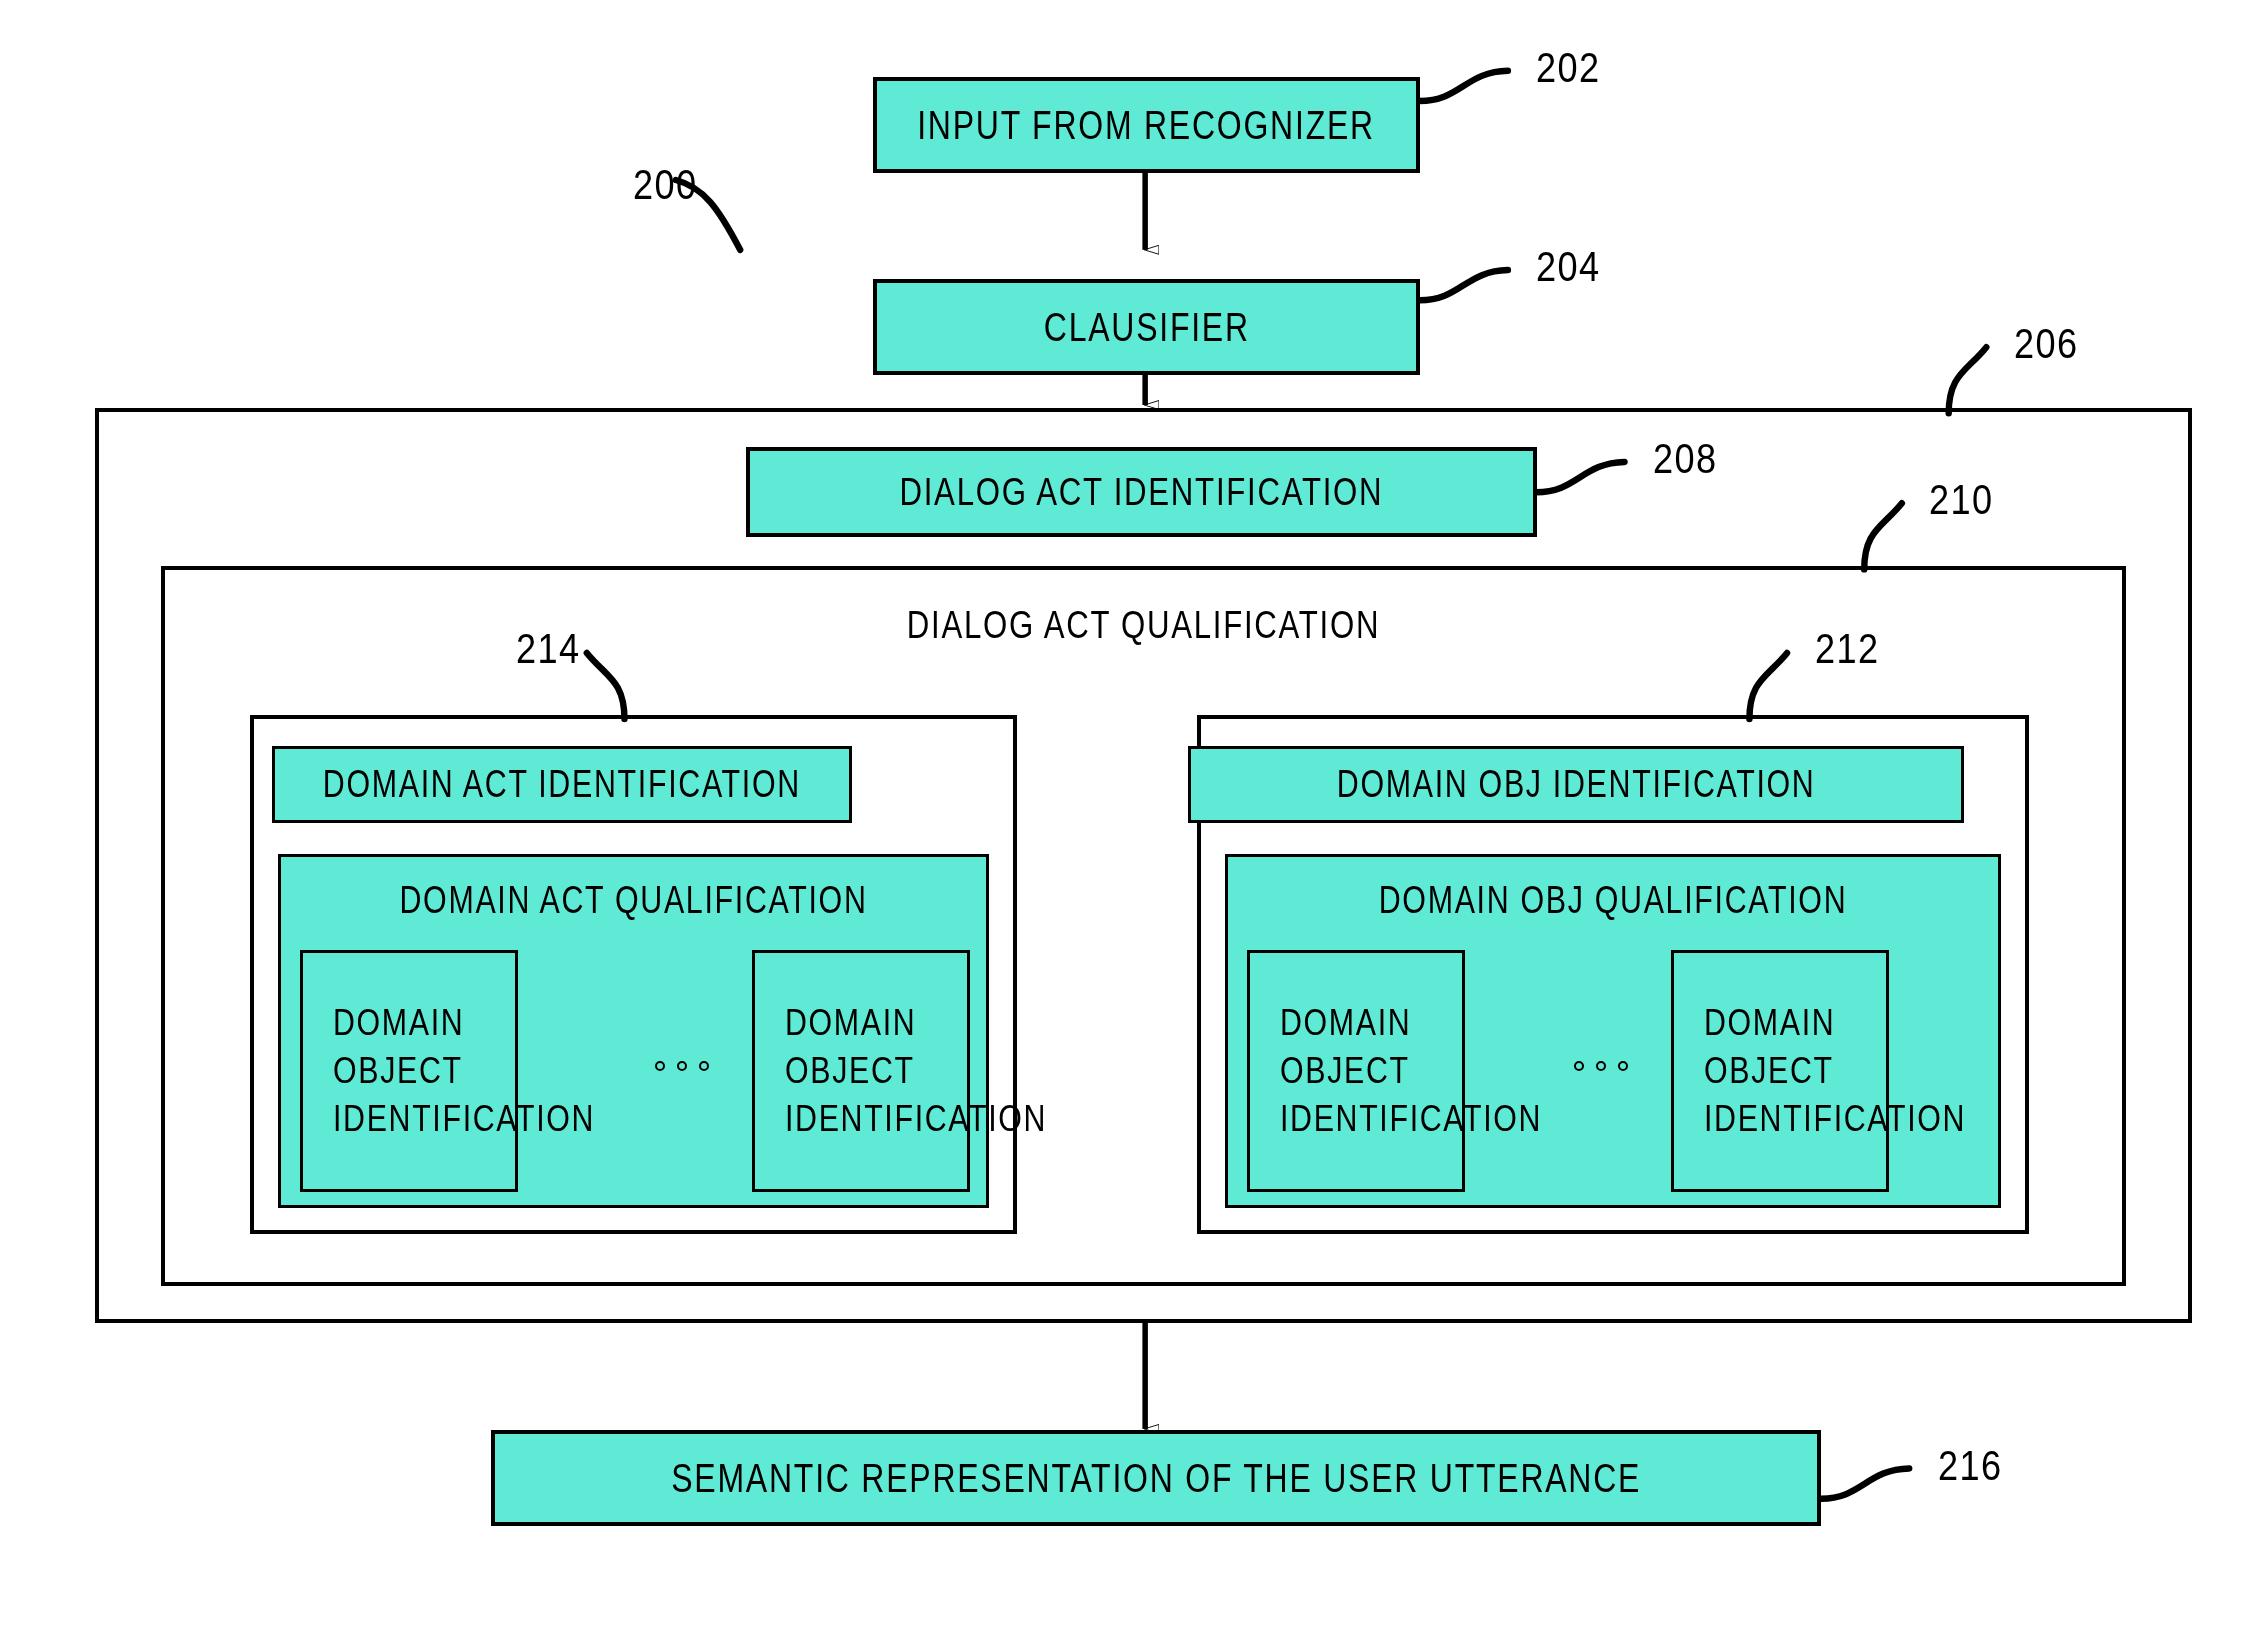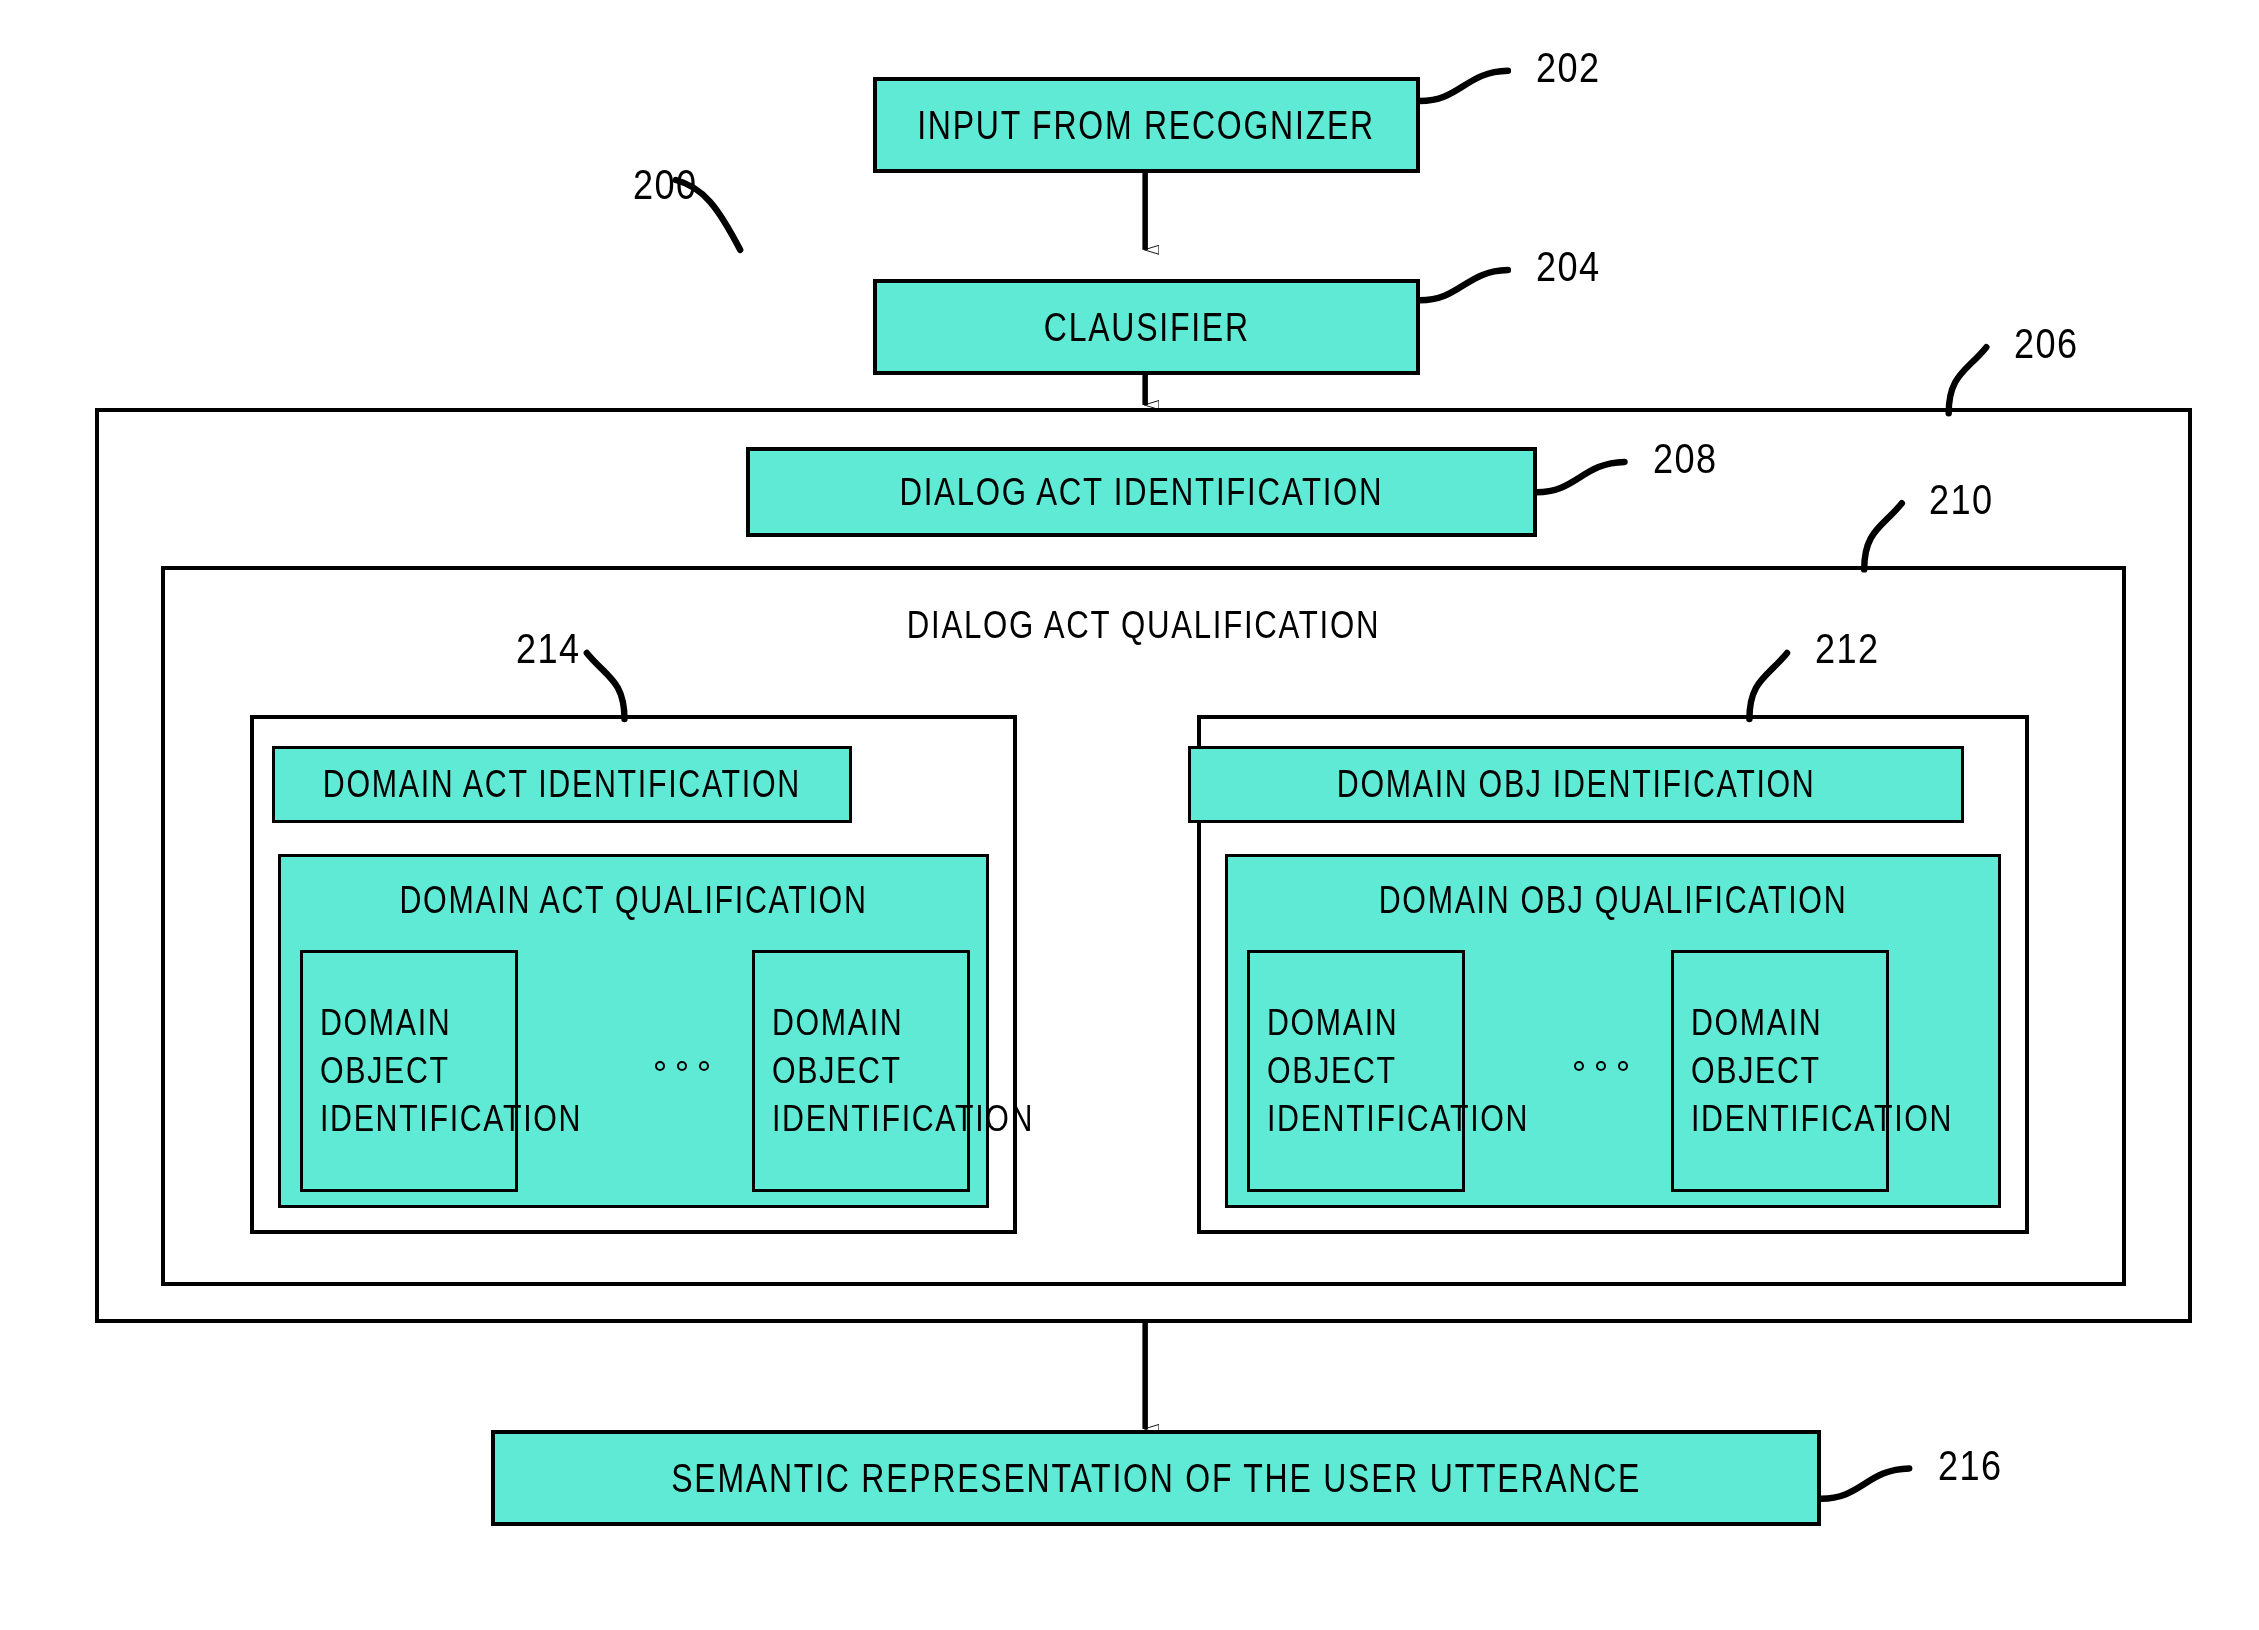--- a/index.html
+++ b/index.html
@@ -60,21 +60,21 @@
     right: 0;
     text-align: center;
     transform-origin: center center;
   }
 
   
   .stack {
     display: flex;
     flex-direction: column;
     justify-content: center;
-    padding-left: 17px;
+    padding-left: 30px;
   }
   .stack .stack-label {
     display: block;
     text-align: left;
     transform: scaleX(0.82);
     transform-origin: left center;
     line-height: 1.30;
   }
 
   

